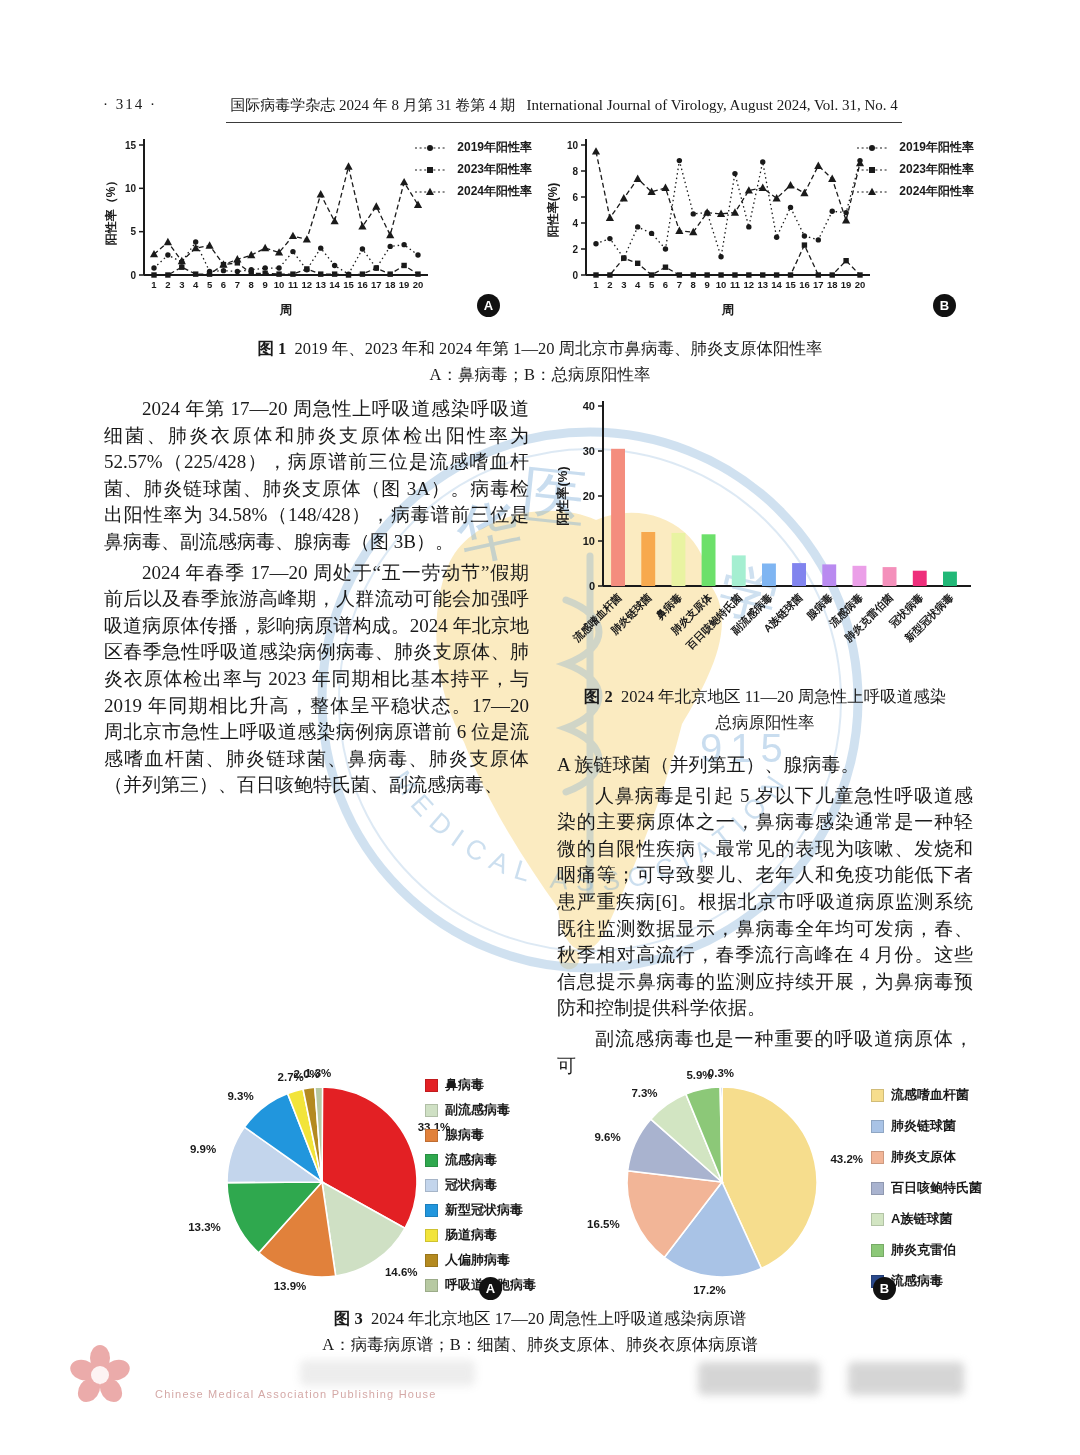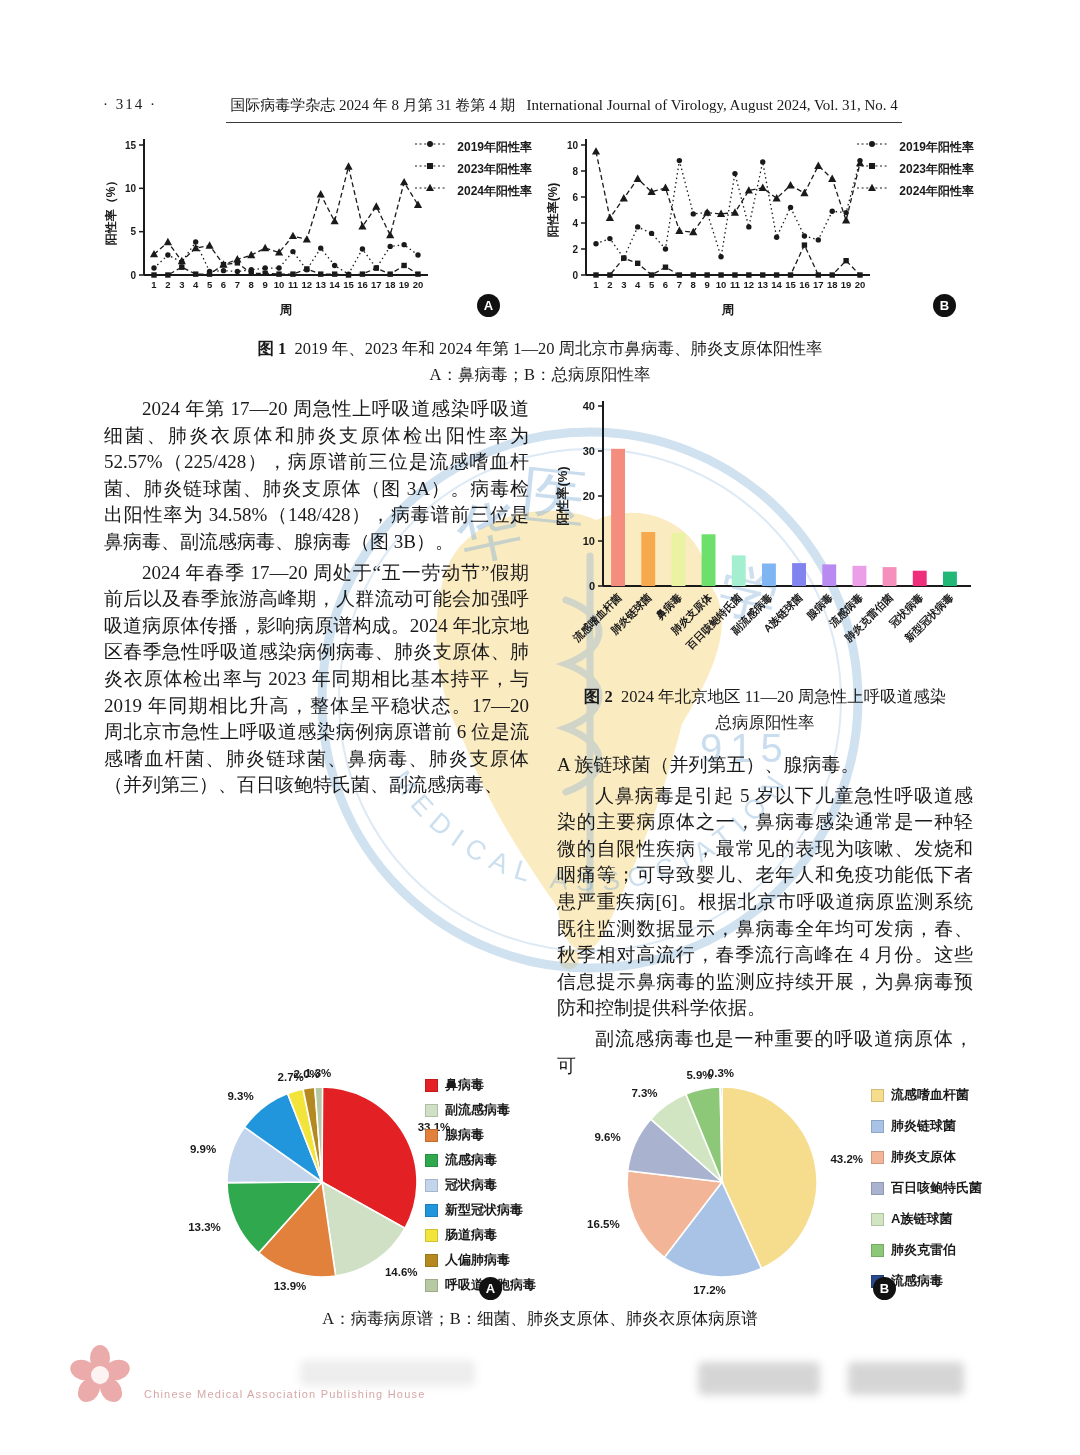--- a/index.html
+++ b/index.html
@@ -12,21 +12,21 @@
   
   .hdr-pageno{left:103px;top:96px;font-size:15px;letter-spacing:2px;}
   .hdr-journal{left:0;top:96px;width:1080px;text-align:center;font-size:15px;padding-left:24px;}
   .hdr-journal .rule{display:inline-block;border-bottom:1.5px solid #3a3a3a;padding:0 4px 7px 4px;}
   
   .fig1-row{left:104px;top:131px;width:872px;height:196px;display:flex;justify-content:space-between;}
   .linefig{position:relative;width:430px;height:196px;}
   .line-mount{position:absolute;left:0;top:0;width:330px;height:190px;}
   .lg{position:absolute;right:2px;top:8px;display:flex;flex-direction:column;gap:5px;
       font-family:"Liberation Sans",sans-serif;font-size:12px;font-weight:700;}
-  .lg-item{display:flex;gap:12px;white-space:nowrap;}
+  .lg-item{display:flex;align-items:center;gap:12px;white-space:nowrap;}
   .badge{position:absolute;width:23px;height:23px;border-radius:50%;background:#111;color:#fff;
          display:flex;align-items:center;justify-content:center;
          font-family:"Liberation Sans",sans-serif;font-size:13px;font-weight:700;}
   .linefig .badge{right:34px;bottom:10px;}
   
   .caption{text-align:center;font-size:16.5px;line-height:26px;}
   .caption .figlbl{font-weight:700;}
   #cap1{left:0;top:336px;width:1080px;}
   
   .col{position:absolute;top:392px;font-size:19px;line-height:26.6px;text-align:justify;}
@@ -48,21 +48,21 @@
        font-family:"Liberation Sans",sans-serif;font-weight:700;font-size:13px;}
   #plegA{gap:7px;} #plegB{gap:13px;top:24px;right:6px;}
   .plg-item{display:flex;align-items:center;gap:7px;white-space:nowrap;}
   .sw{width:11px;height:11px;display:inline-block;border:0.5px solid rgba(0,0,0,.15);}
   #piefigA .badge{right:36px;bottom:4px;}
   #piefigB .badge{right:92px;bottom:4px;}
   #cap3{left:0;top:1306px;width:1080px;}
   
   #flower{left:68px;top:1344px;width:64px;height:64px;}
   .org-cn{left:142px;top:1352px;font-size:27px;font-style:italic;color:#d9908e;letter-spacing:7px;}
-  .org-en{left:144px;top:1388px;font-size:11px;color:#d4a8a6;letter-spacing:1.2px;
+  .org-en{left:155px;top:1388px;font-size:11px;color:#d4a8a6;letter-spacing:1.2px;
           font-family:"Liberation Sans",sans-serif;}
 </style>
 </head>
 <body>
 
 <div class="page">
 
   <svg id="wm-svg" width="1080" height="1455" viewBox="0 0 1080 1455">
     <defs>
       <path id="wmarc" d="M 372,738 A 232,232 0 0 0 808,738" fill="none"></path>
@@ -515,20 +515,21 @@
           <div class="plg-item">
             <span class="sw" style="background: rgb(43, 74, 140);"></span>
             <span>流感病毒</span>
           </div>
         </div>
       <div class="badge">B</div>
     </figure>
   </div>
 
   <div class="layer caption" id="cap3">
+    <div><span class="figlbl">图 3</span>&nbsp;&nbsp;<span>2024 年北京地区 17—20 周急性上呼吸道感染病原谱</span></div>
     <div>A：病毒病原谱；B：细菌、肺炎支原体、肺炎衣原体病原谱</div>
   </div>
 
   <svg class="layer" id="flower" viewBox="0 0 64 64">
     <g fill="#e9a3a1" opacity="0.9">
       <ellipse cx="32" cy="14" rx="10" ry="13"></ellipse>
       <ellipse cx="49" cy="26" rx="10" ry="13" transform="rotate(72 49 26)"></ellipse>
       <ellipse cx="43" cy="46" rx="10" ry="13" transform="rotate(144 43 46)"></ellipse>
       <ellipse cx="21" cy="46" rx="10" ry="13" transform="rotate(216 21 46)"></ellipse>
       <ellipse cx="15" cy="26" rx="10" ry="13" transform="rotate(288 15 26)"></ellipse>

